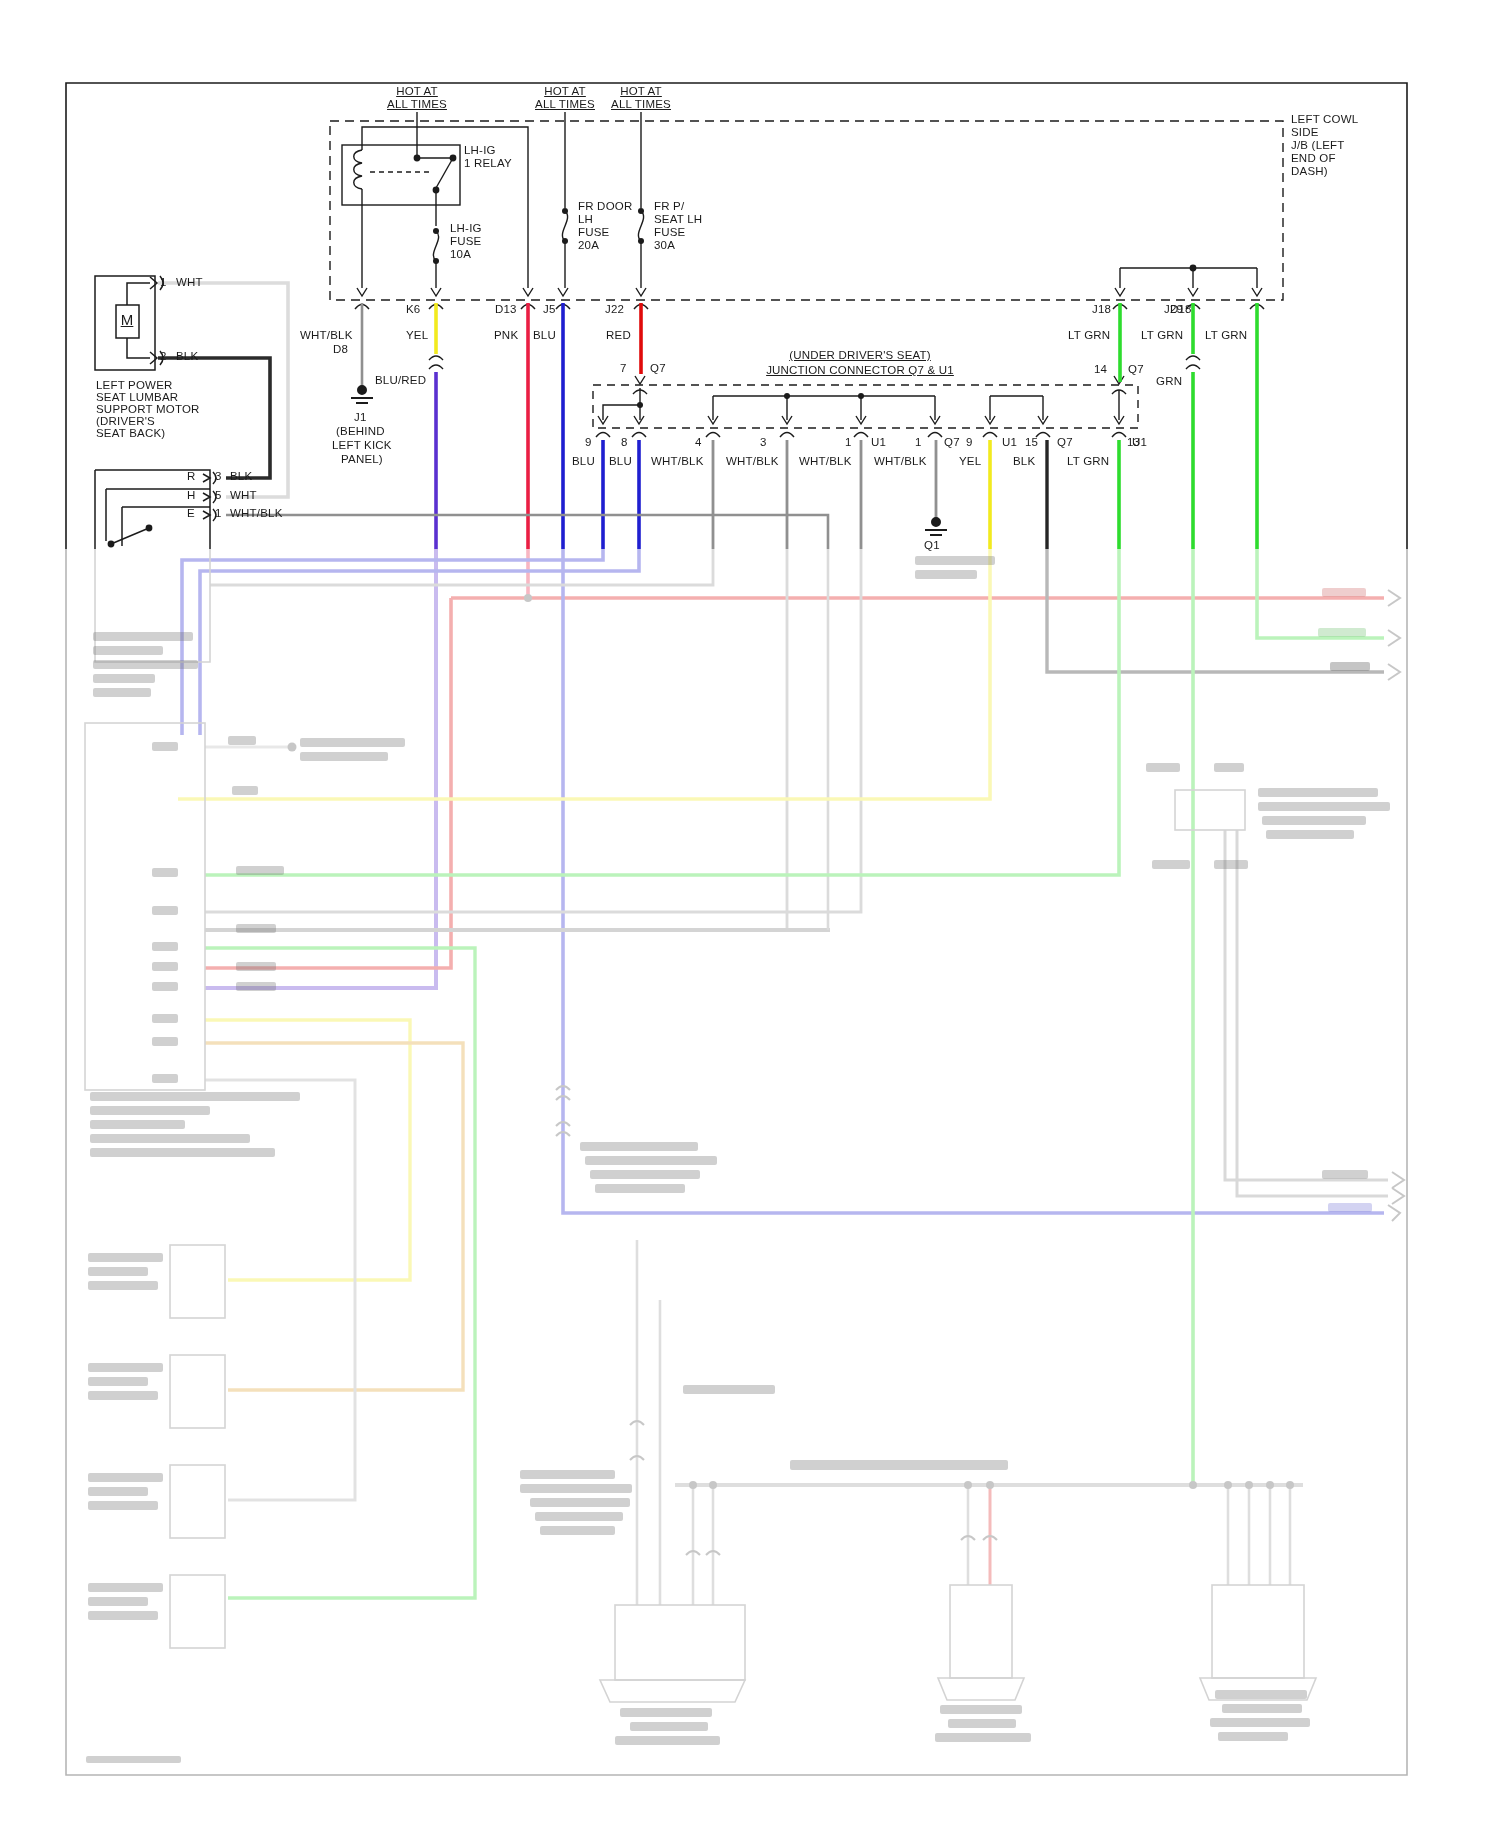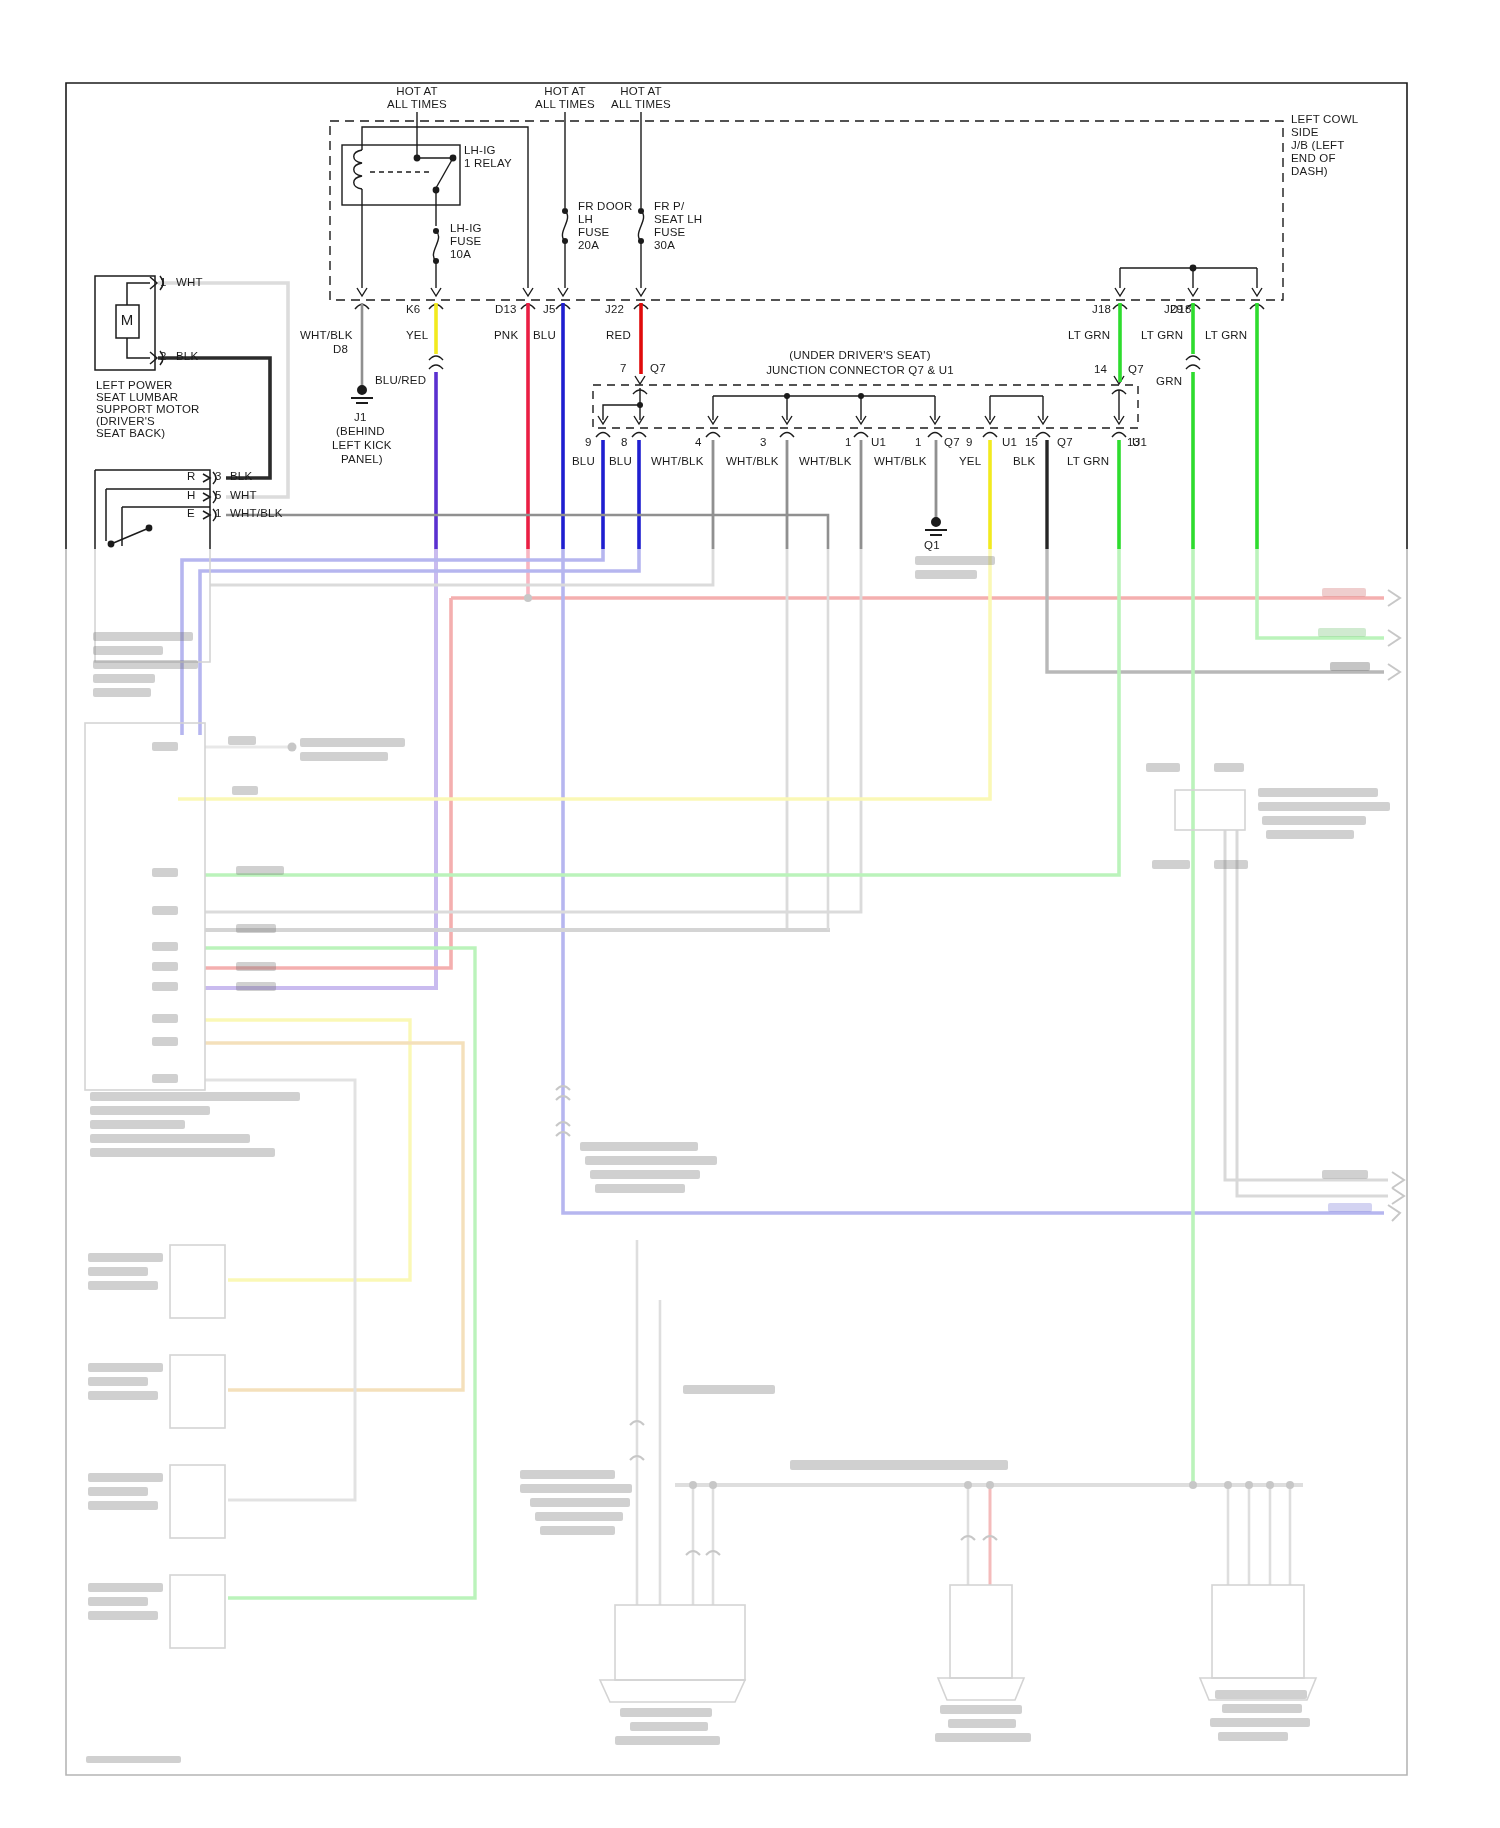--- a/index.html
+++ b/index.html
@@ -2,21 +2,21 @@
 <html><head>
 <meta charset="utf-8">
 <style>
   html,body{margin:0;padding:0;background:#fff;}
   #stage{position:relative;width:1500px;height:1828px;background:#ffffff;overflow:hidden;
          font-family:"Liberation Sans", sans-serif;}
   #wires-svg{position:absolute;left:0;top:0;}
   #labels{position:absolute;left:0;top:0;width:100%;height:100%;pointer-events:none;}
   .lbl{position:absolute;font-size:11.5px;line-height:12px;color:#1b1b1b;white-space:nowrap;
        letter-spacing:0.2px;}
-  .lbl.c{transform:translateX(-50%);}
+  .lbl.c{transform:translateX(-50%);text-decoration:underline;}
   .faded-layer{position:absolute;left:0;top:0;width:100%;height:100%;opacity:0.32;filter:blur(0.6px);}
   .bar{position:absolute;background:#6f6f6f;border-radius:2px;height:9px;}
 </style>
 </head>
 <body>
 
 <div id="stage">
 
   <svg id="wires-svg" width="1500" height="1828" viewBox="0 0 1500 1828">
 

